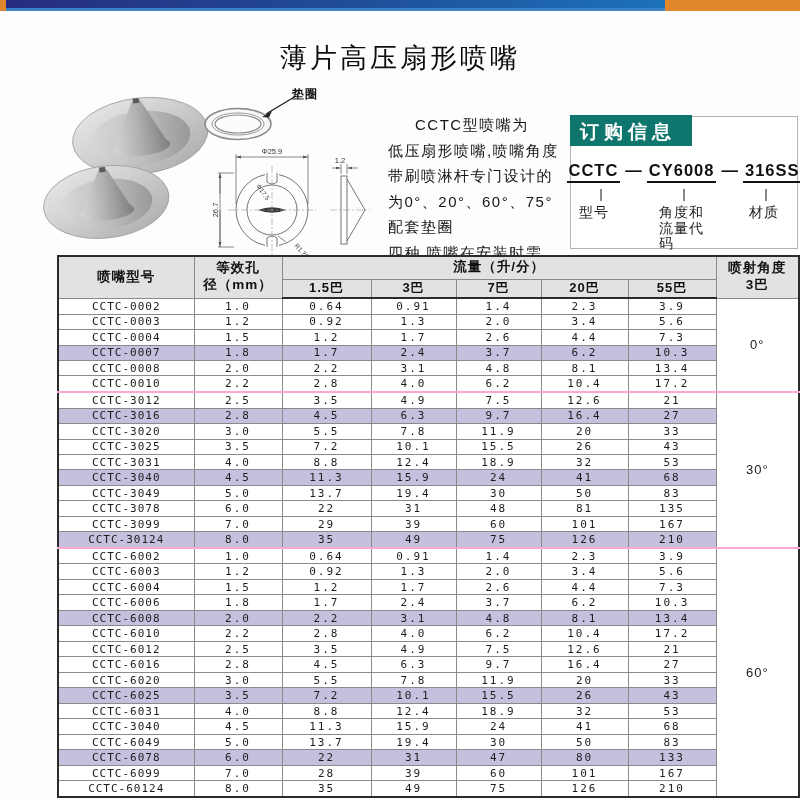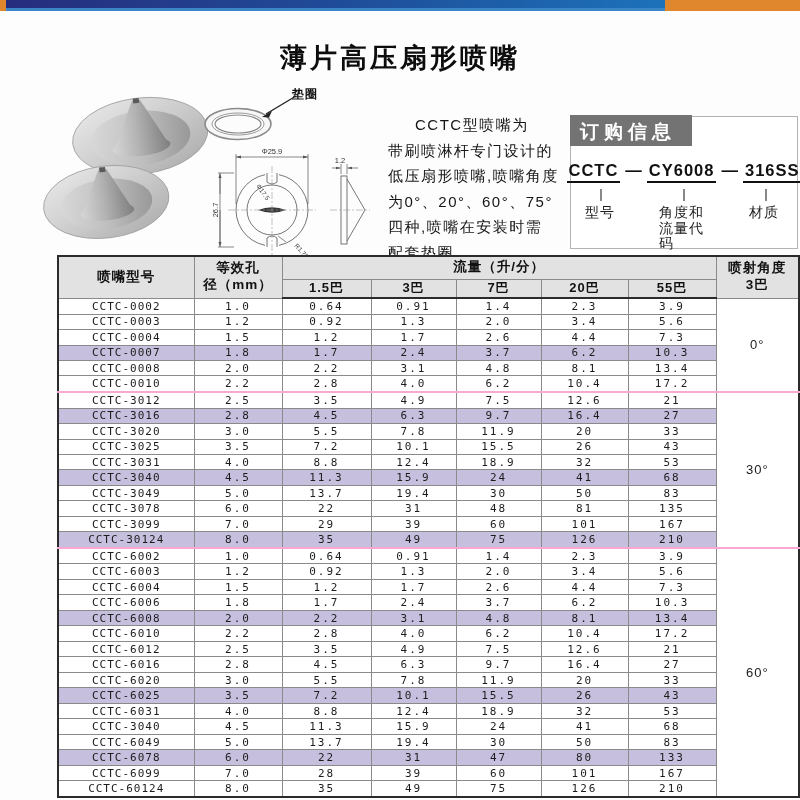--- a/index.html
+++ b/index.html
@@ -14,48 +14,48 @@
   
   .top-bar { position:absolute; top:0; left:0; width:800px; height:11px; }
   .tb-orange-left { position:absolute; left:0; top:0; width:6px; height:11px; background:#e0862c; }
   .tb-blue { position:absolute; left:6px; top:0; width:659px; height:8px;
              background:linear-gradient(to right,#262c7d,#1f4f9b 55%,#1c72ba); }
   .tb-underline { position:absolute; left:6px; top:8px; width:659px; height:3px; background:#3c85c7; }
   .tb-orange-right { position:absolute; left:665px; top:0; width:135px; height:11px; background:#e0862c; }
 
   
   .title { position:absolute; top:40px; left:0; width:100%; text-align:center;
-           font-size:27px; font-weight:bold; color:#0d0d0d; letter-spacing:3px; }
+           font-size:27px; font-weight:normal; color:#0d0d0d; letter-spacing:3px; }
 
   
   .photos-svg   { position:absolute; left:42px;  top:92px;  }
   .gasket-svg   { position:absolute; left:200px; top:90px;  }
   .gasket-label { position:absolute; left:292px; top:86px; font-size:12px; font-weight:bold; color:#111; letter-spacing:1px; }
   .drawing-svg  { position:absolute; left:212px; top:146px; }
 
   
   .intro { position:absolute; left:388px; top:112px; width:182px;
            font-size:15px; line-height:25.5px; color:#151515; letter-spacing:1.5px; font-weight:500; }
   .intro .indent { text-indent:1.8em; }
 
   
   .order-box { position:absolute; left:570px; top:116px; width:228px; height:133px;
                border:1px solid #b3b3b3; background:#fff; }
   .order-header { position:absolute; left:-1px; top:-2px; width:122px; height:31px;
-                  background:#737373; color:#fff; font-size:19px; font-weight:bold;
+                  background:#0f766e; color:#fff; font-size:19px; font-weight:bold;
                   letter-spacing:5px; padding:4px 0 0 10px; }
   .code-line { position:absolute; top:44px; left:0; width:100%;
                display:flex; justify-content:center; align-items:flex-start;
                font-weight:bold; font-size:16.5px; color:#111; }
   .code-part { border-bottom:2.5px solid #111; padding:0 2px 1px 2px; letter-spacing:1px; }
   .code-dash { margin:0 5px; font-weight:bold; }
   .tick { position:absolute; top:72px; width:1.5px; height:12px; background:#888; }
   .tick-1 { left:29px; } .tick-2 { left:112px; } .tick-3 { left:194px; }
   .part-label { position:absolute; top:88px; font-size:14px; color:#1c1c1c; letter-spacing:1px; line-height:15.5px; }
-  .part-label-1 { left:14px; }
+  .part-label-1 { left:8px; }
   .part-label-2 { left:88px; width:52px; }
   .part-label-3 { left:178px; }
 
   
   table.flow { position:absolute; left:57px; top:255px; width:741px; height:543px;
                border-collapse:collapse; table-layout:fixed;
                border:2px solid #2b2b2b; background:#fff;padding-left:48px; }
   table.flow th, table.flow td { border:1px solid #8a8a8a; text-align:center; vertical-align:middle; padding:0; }
   table.flow thead th { background:#e2e2e2; font-weight:bold; color:#111;
                         font-size:13.5px; letter-spacing:1px; line-height:1.25; }
@@ -179,25 +179,25 @@
     </g>
     <text x="60" y="8" font-size="7.5" fill="#333" text-anchor="middle">Φ25.9</text>
     <text transform="rotate(-90 4 64)" x="4" y="66" font-size="7.5" fill="#333" text-anchor="middle">26.7</text>
     <text x="128" y="17" font-size="7.5" fill="#333" text-anchor="middle">1.2</text>
     <text transform="rotate(48 82 100)" x="82" y="100" font-size="6.5" fill="#333">R1.75</text>
     <text transform="rotate(55 44 40)" x="44" y="40" font-size="6.5" fill="#444">Φ17.5</text>
   </svg>
 
   <div class="intro" id="intro">
       <div class="indent">CCTC型喷嘴为</div>
+      <div>低压扇形喷嘴,喷嘴角度</div>
       <div>带刷喷淋杆专门设计的</div>
-      <div>低压扇形喷嘴,喷嘴角度</div>
       <div>为0°、20°、60°、75°</div>
+      <div>配套垫圈</div>
       <div>四种,喷嘴在安装时需</div>
-      <div>配套垫圈</div>
     </div>
 
   <div class="order-box">
     <div class="order-header">订购信息</div>
     <div class="code-line">
       <span class="code-part">CCTC</span>
       <span class="code-dash">—</span>
       <span class="code-part">CY6008</span>
       <span class="code-dash">—</span>
       <span class="code-part">316SS</span>

